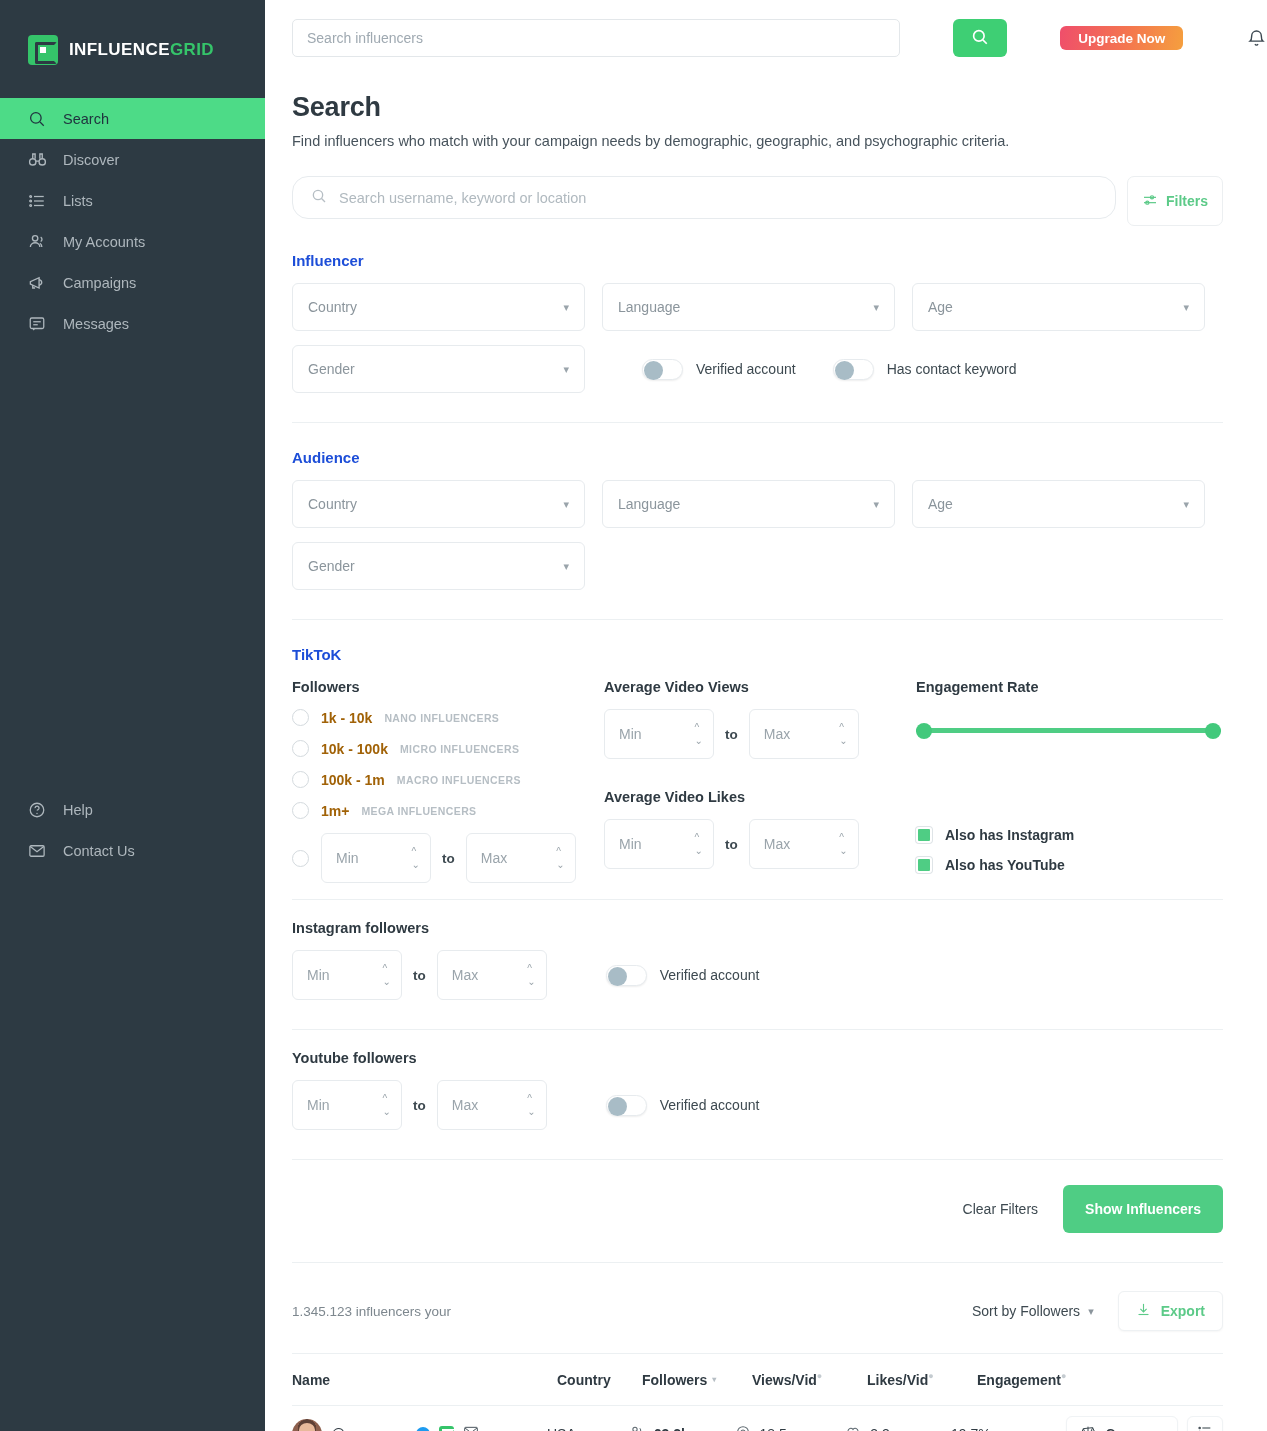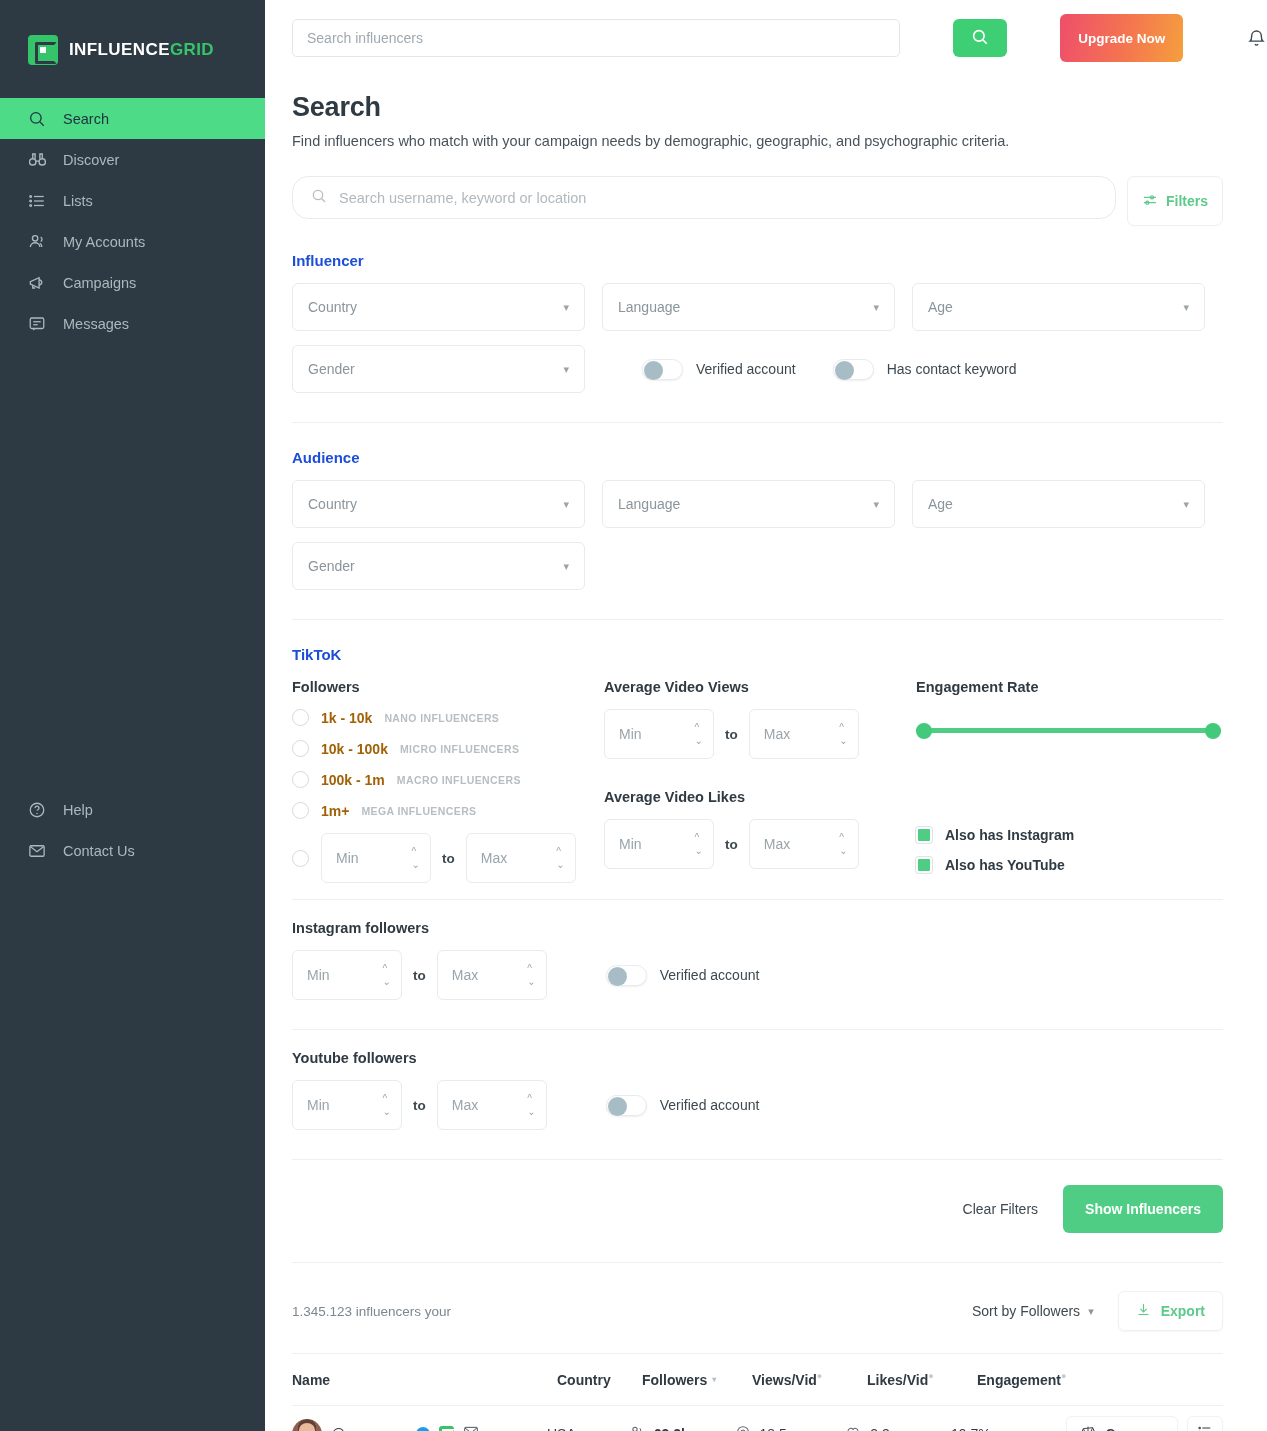--- a/index.html
+++ b/index.html
@@ -75,21 +75,21 @@
   }
   .topsearch input::placeholder { color: #9fa9b1; }
   .search-btn {
     width: 54px; height: 38px; margin-left: 17px;
     background: #3ecf74; border: 0; border-radius: 6px;
     display: flex; align-items: center; justify-content: center;
     cursor: pointer;
   }
   .search-btn svg { stroke: #ffffff; fill: none; stroke-width: 2.2; }
   .upgrade-btn {
-    height: 48px; margin-left: 18px; padding: 0 18px;
+    height: 24px; margin-left: 18px; padding: 0 18px;
     border: 0; border-radius: 6px; cursor: pointer;
     background: linear-gradient(100deg, #ef4e6b 0%, #f4764f 55%, #f59f3e 100%);
     color: #ffffff; font-size: 13.5px; font-weight: bold;
     font-family: inherit;
     display: flex; align-items: center; justify-content: center;
   }
   .bell { margin-left: 27px; cursor: pointer; display: flex; }
   .bell svg { stroke: #3b4750; fill: none; stroke-width: 1.6; }
 
   .content { padding: 16px 44px 0 27px; }

